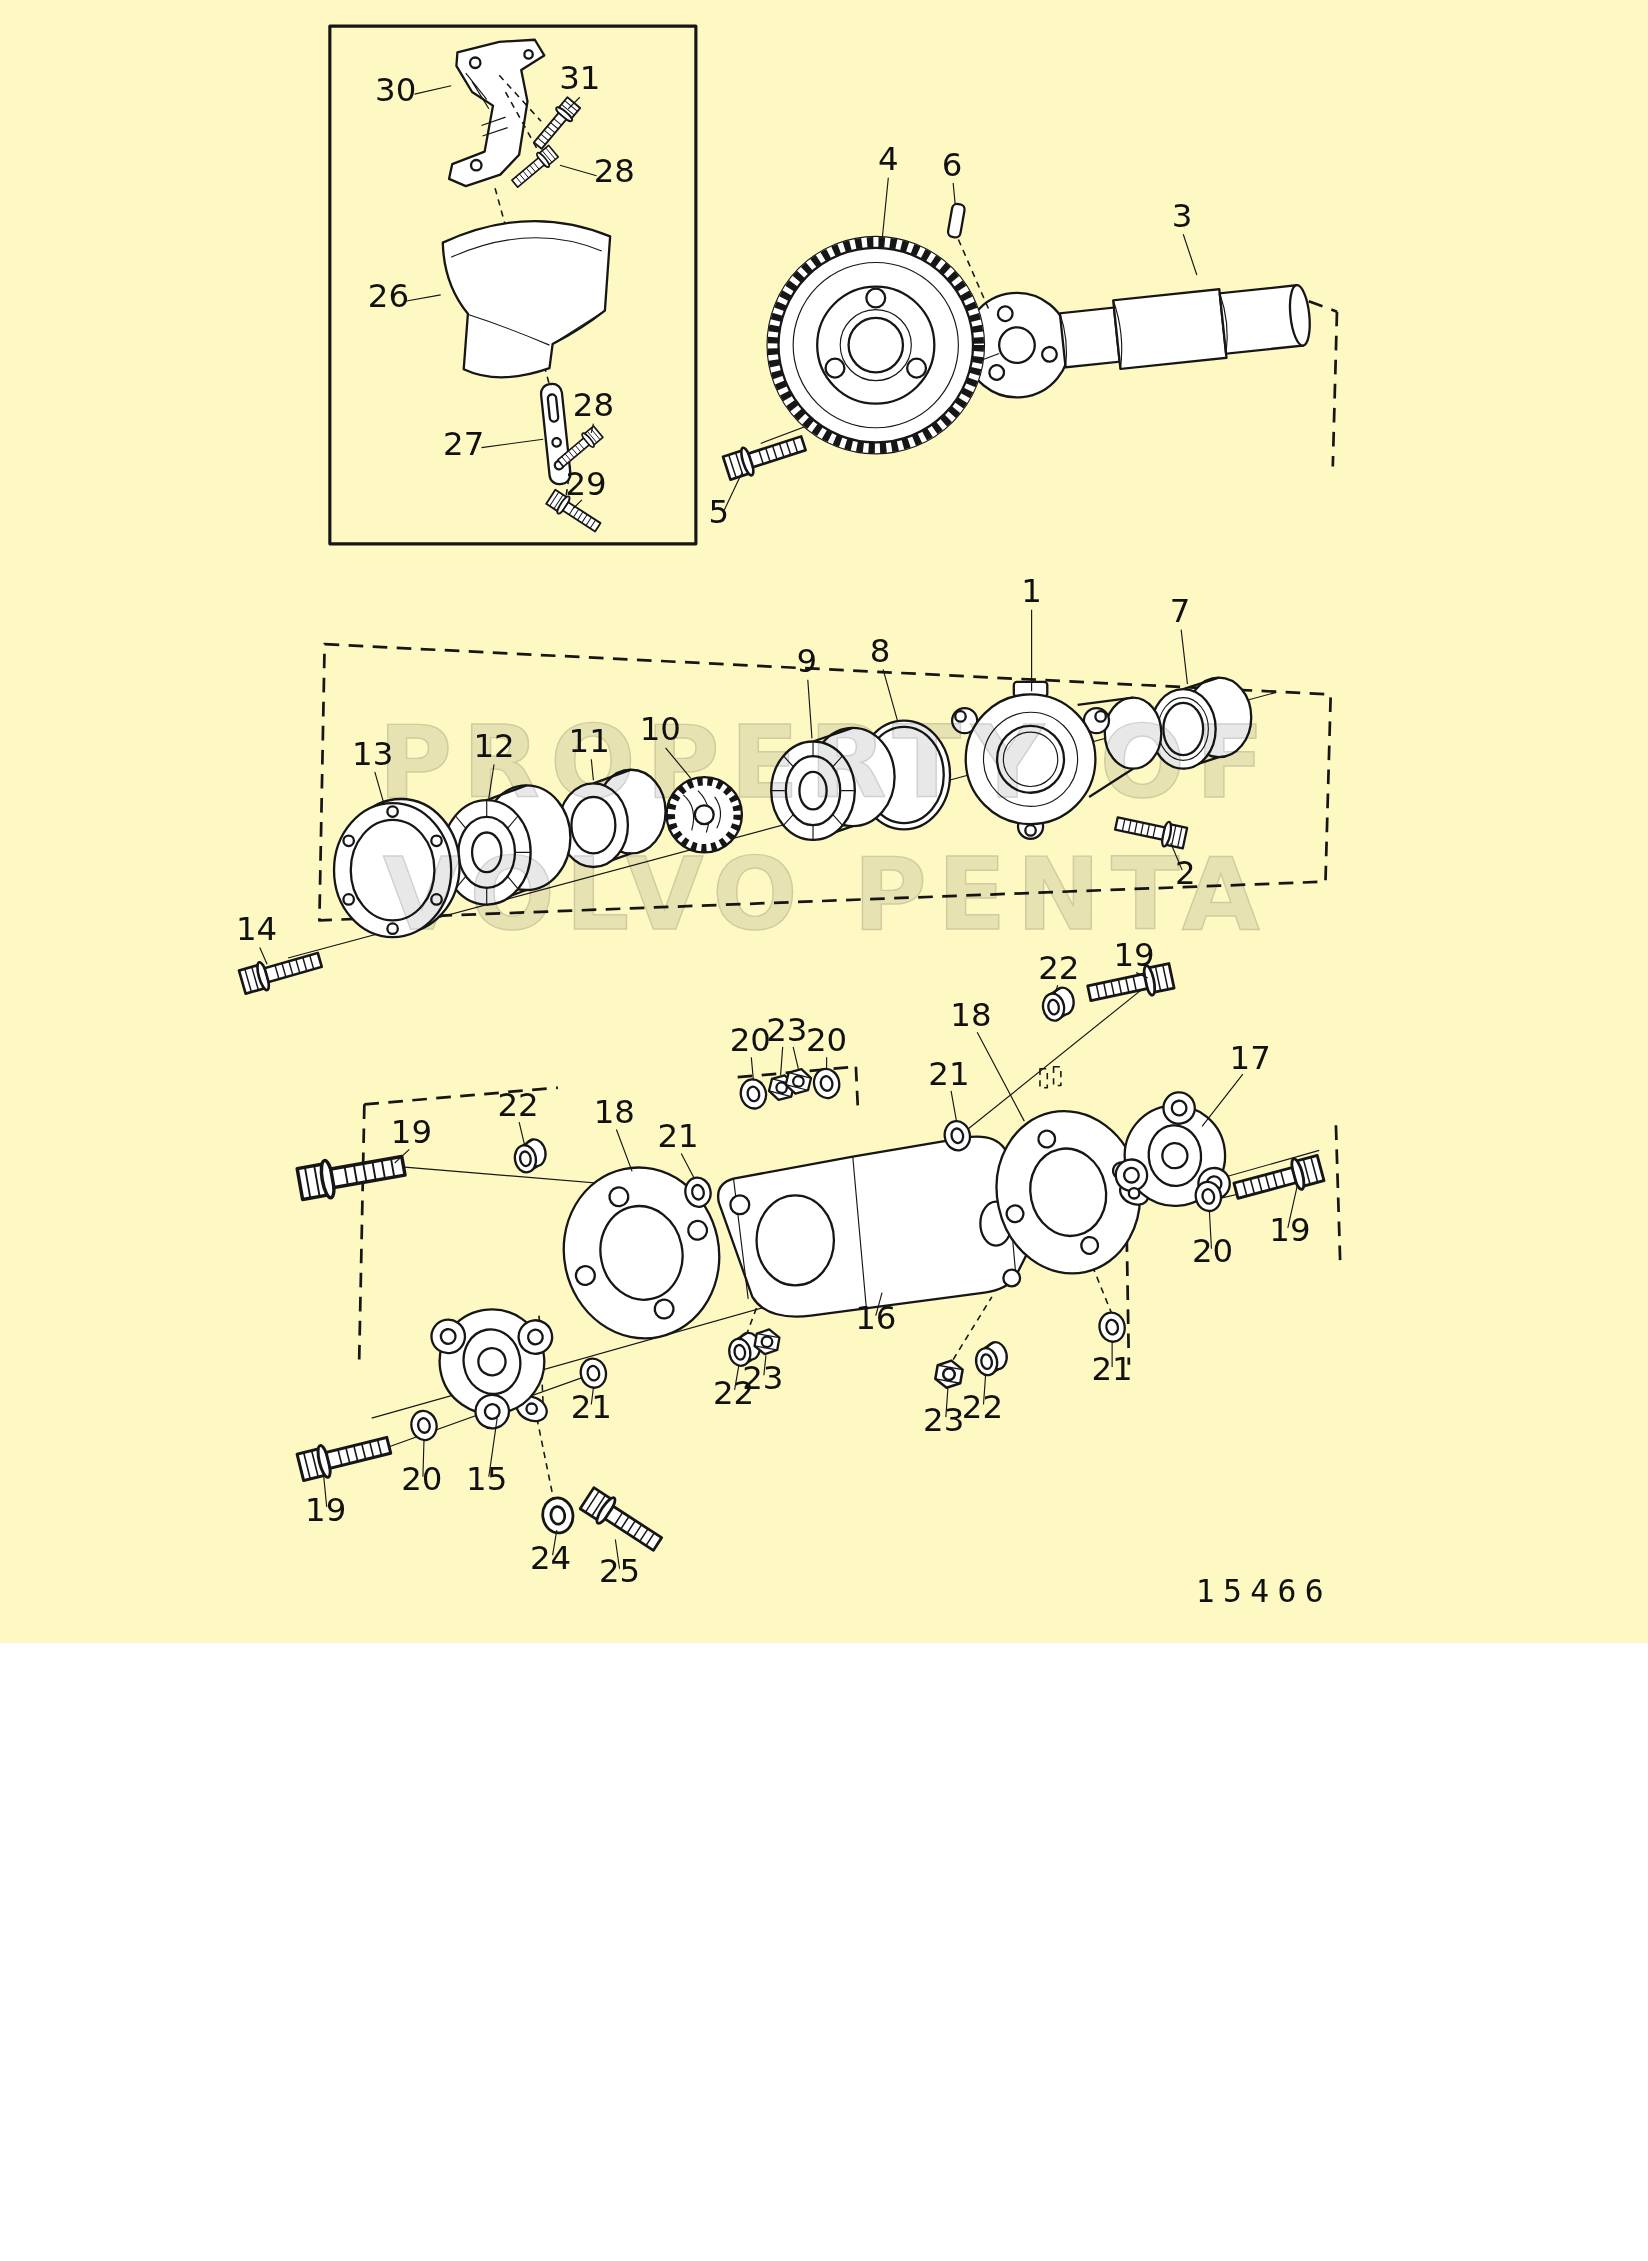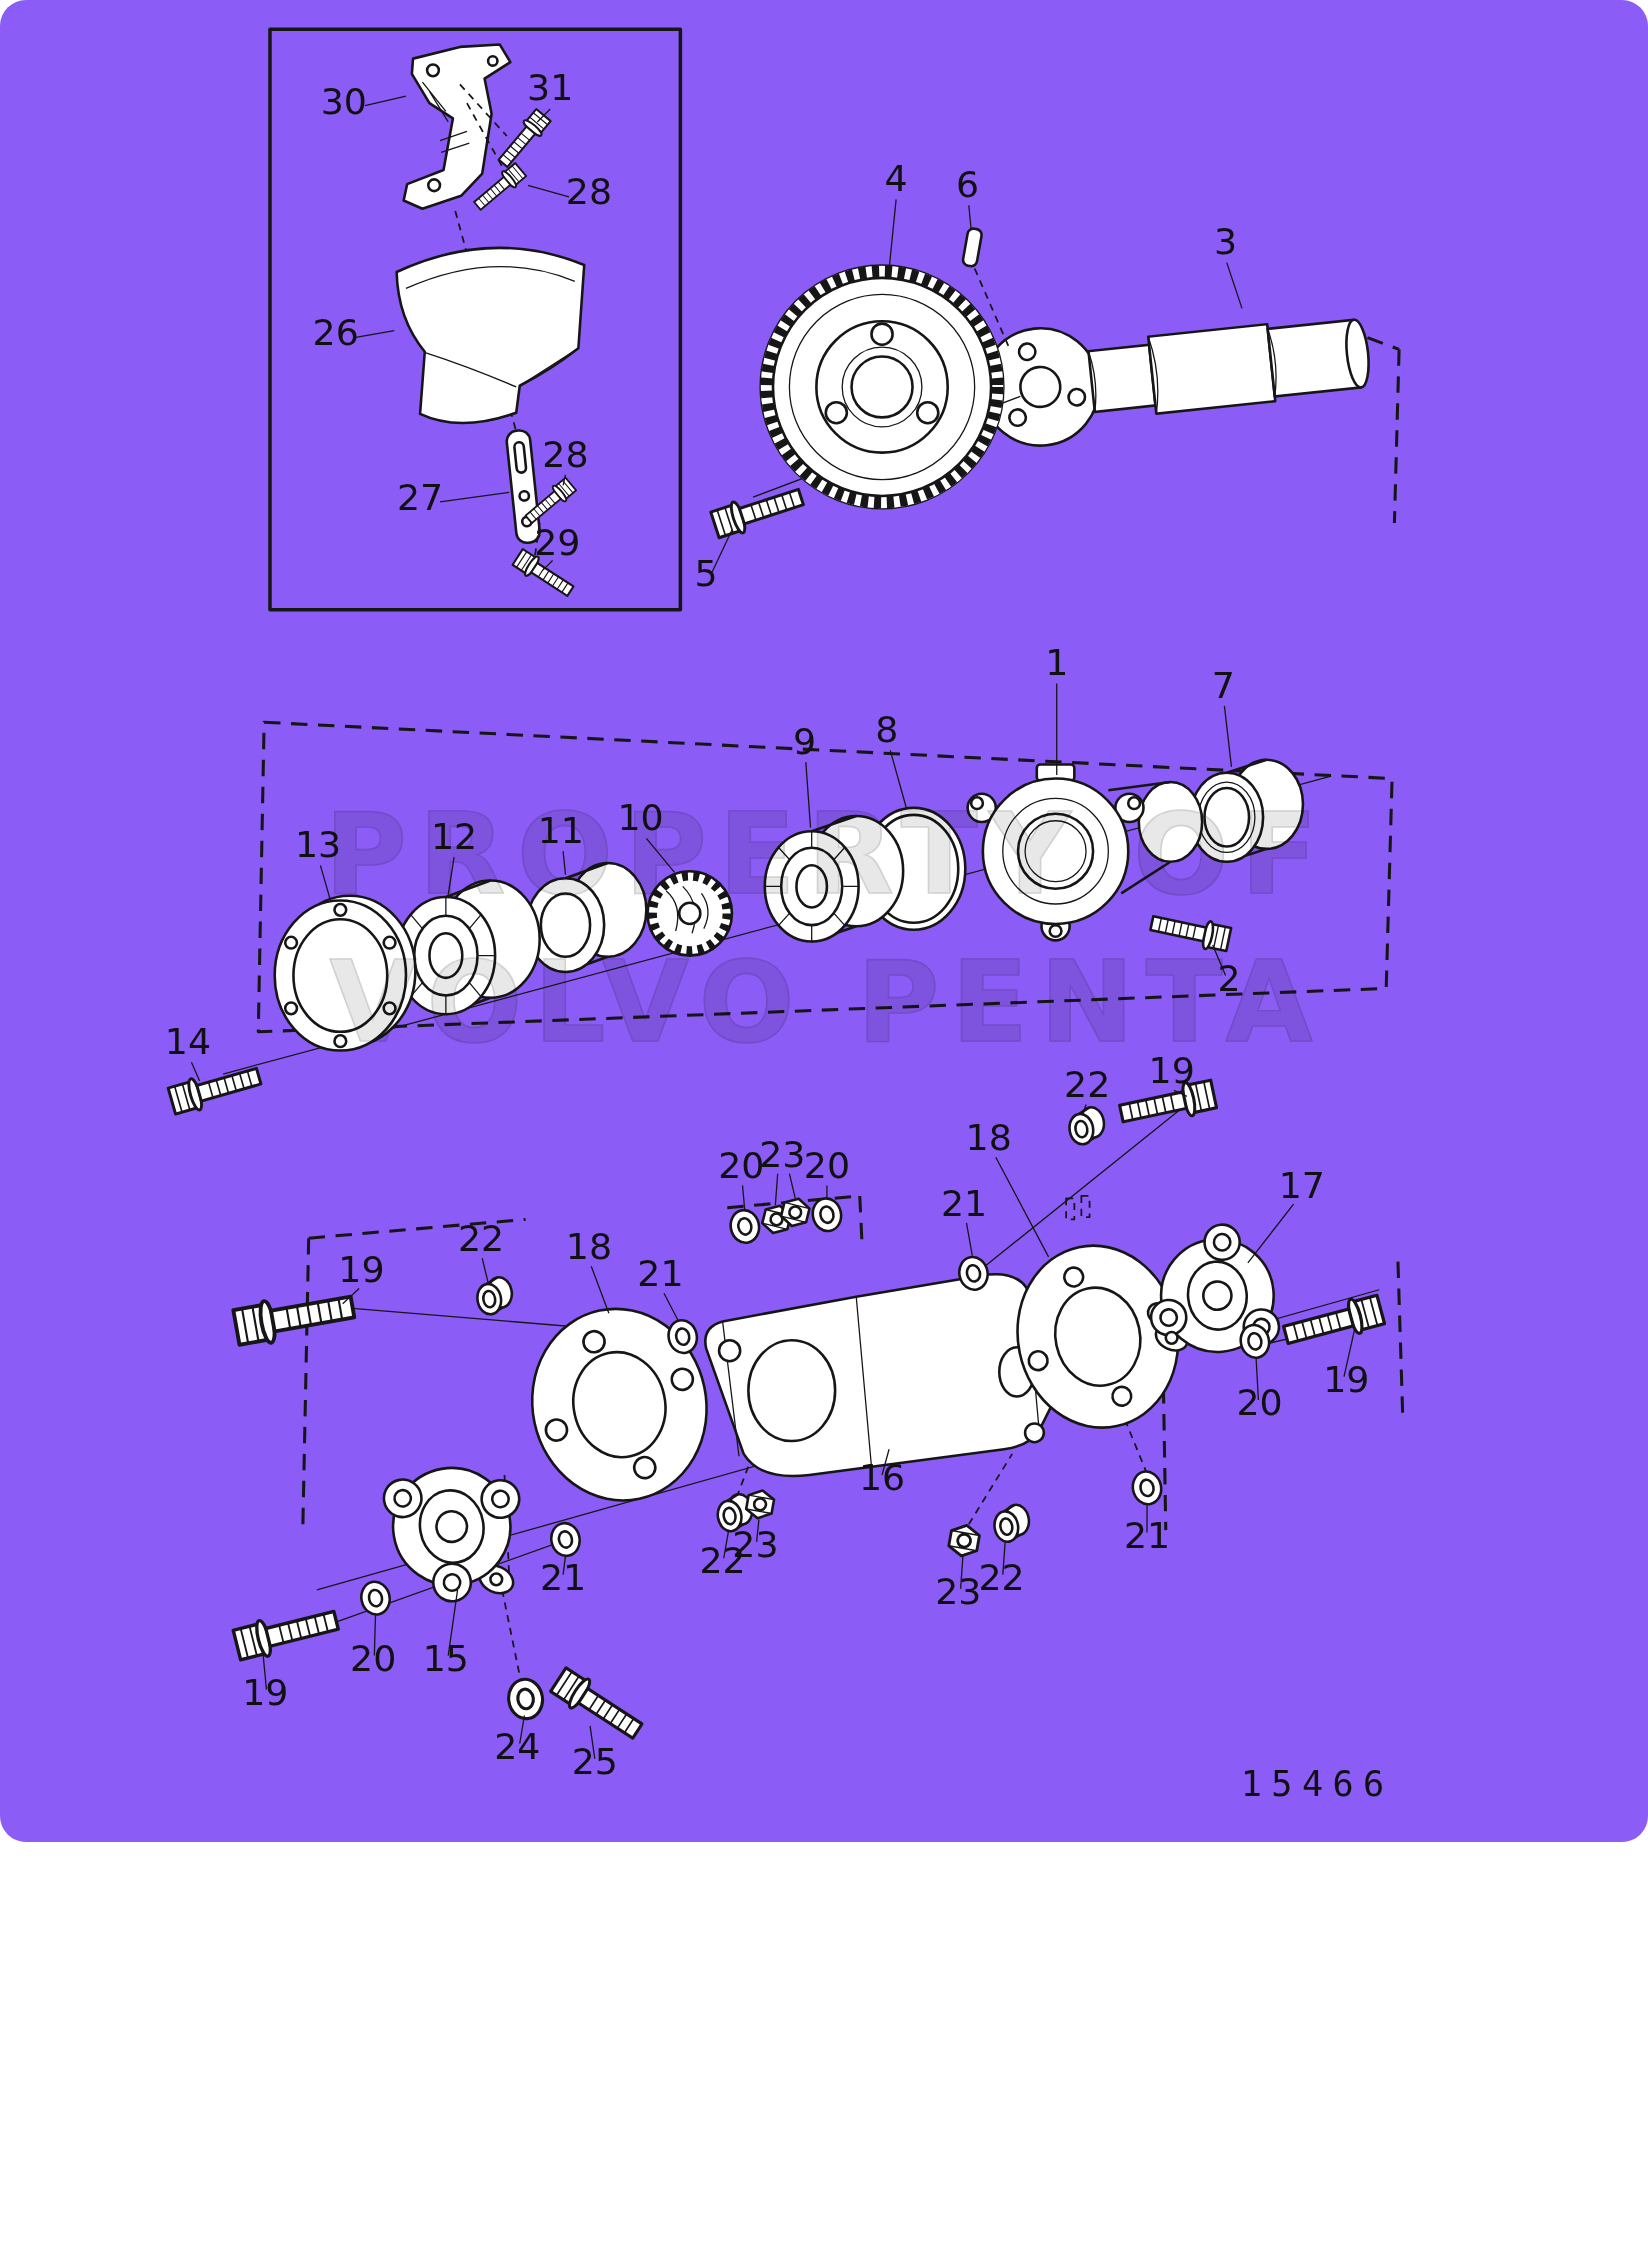--- a/index.html
+++ b/index.html
@@ -1,16 +1,16 @@
 <!DOCTYPE html>
 <html style="font-size:8.2px"><head>
 <meta charset="utf-8">
 <style>
   html,body{margin:0;padding:0;background:#ffffff;}
-  .page{width:1648px;height:1842px;background:#8b5cf6;position:relative;border-radius:26px;}
+  .page{width:1648px;height:1643px;background:#fef9c3;position:relative;}
   svg{display:block;width:100%;height:100%;}
   .s{stroke:#161616;stroke-width:2.2;fill:none;stroke-linejoin:round;}
   .f{fill:#ffffff;}
   .thin{stroke-width:1.1;}
   .thick{stroke-width:3;}
   .dash{stroke-dasharray:14 9;stroke-width:2.6;}
   .dash2{stroke-dasharray:6 5;stroke-width:1.5;}
   .teeth{stroke-dasharray:6.1 5;stroke-width:10;fill:none;}
   .teeth2{stroke-dasharray:5 4.6;stroke-width:8;fill:none;}
   .co{font-family:"DejaVu Sans",sans-serif;font-size:31px;fill:#111;stroke:none;text-anchor:middle;}

